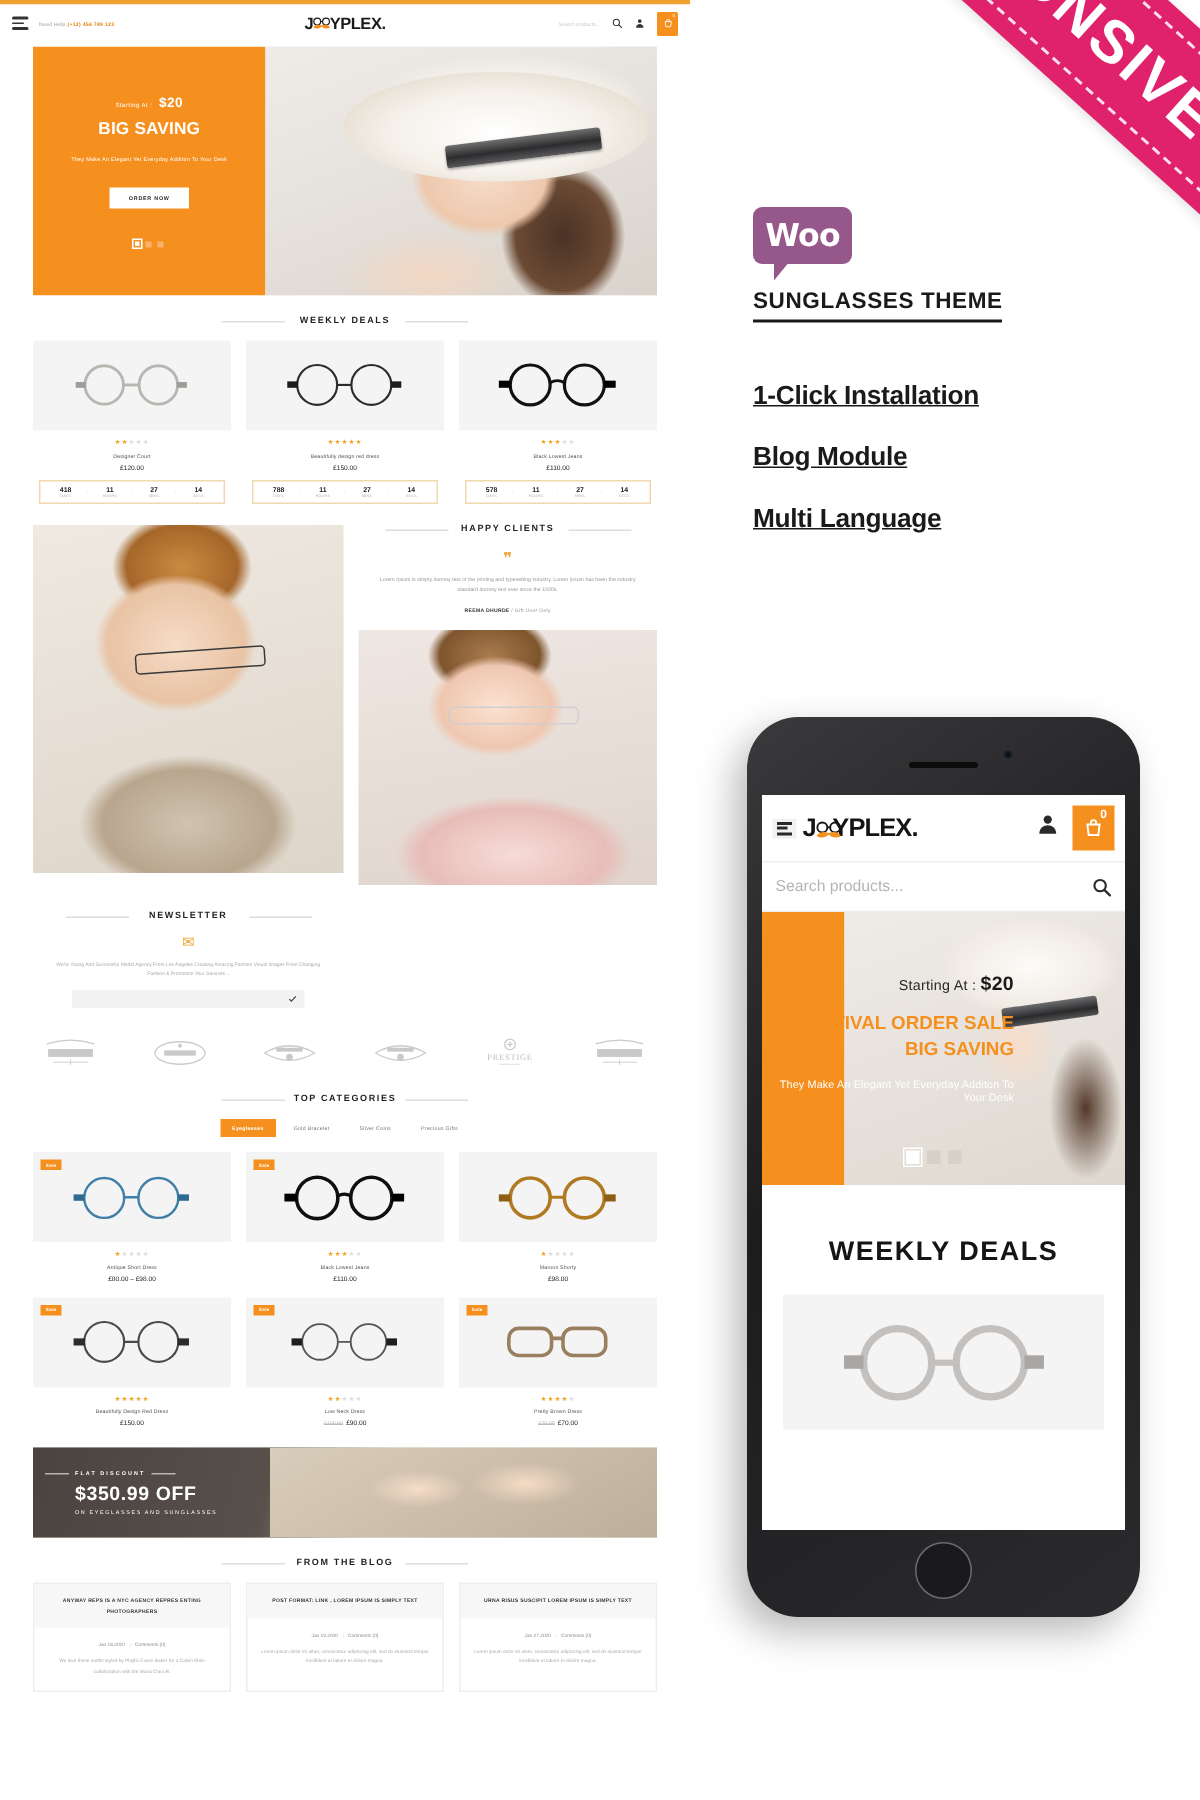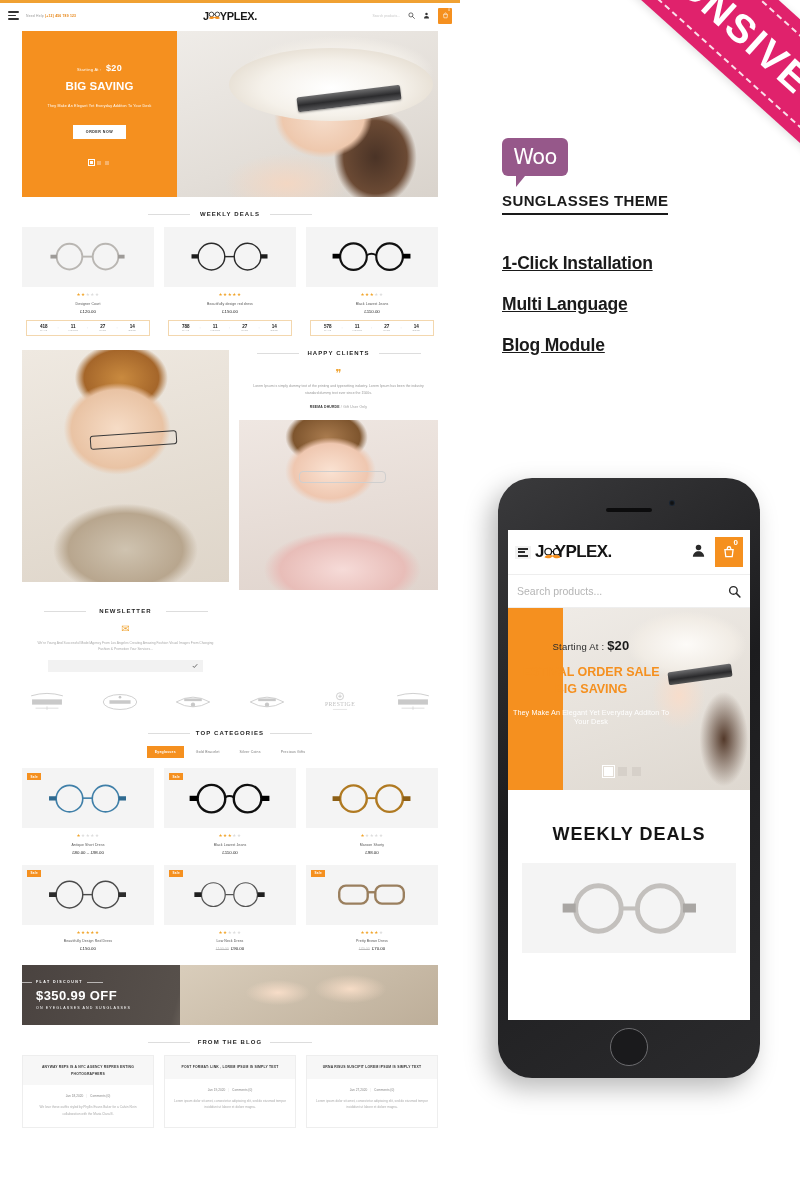--- a/index.html
+++ b/index.html
@@ -164,21 +164,21 @@
   
   .tabs { display: flex; justify-content: center; gap: 4px; margin: 8px 0 10px; }
   .tab { font-size: 3.5px; color: #777; padding: 4px 8px; letter-spacing: .2px; }
   .tab.active { background: #f5901f; color: #fff; font-weight: 700; }
 
   
   .promo { margin: 14px 22px 0; height: 60px; display: flex; overflow: hidden;
     background: linear-gradient(105deg, #4a4340 0%, #57504b 38%, rgba(87,80,75,0) 55%),
       linear-gradient(180deg,#cfc4b4 0%,#b9ac9a 100%); position: relative; }
   .promo-copy { width: 50%; color: #fff; display: flex; flex-direction: column;
-    justify-content: center; padding-left: 14px; position: relative; z-index: 2; }
+    justify-content: center; padding-left: 28px; position: relative; z-index: 2; }
   .promo-flat { font-size: 3.6px; letter-spacing: 1.4px; font-weight: 700; position: relative;
     display: inline-block; width: fit-content; }
   .promo-flat::before, .promo-flat::after { content: ""; position: absolute; top: 50%;
     width: 16px; height: 1px; background: rgba(255,255,255,.6); }
   .promo-flat::before { left: -20px; }
   .promo-flat::after { right: -20px; }
   .promo-big { font-size: 13px; font-weight: 800; letter-spacing: .4px; margin: 4px 0 3px; }
   .promo-small { font-size: 3.6px; letter-spacing: 1.1px; }
   .promo-photo { position: absolute; right: 0; top: 0; width: 62%; height: 100%;
     background:
@@ -208,21 +208,21 @@
     content: ""; position: absolute; left: 8px; right: 8px; height: 0;
     border-top: 2px dashed rgba(255,255,255,.85);
   }
   .ribbon::before { top: 11px; }
   .ribbon::after { bottom: 11px; }
   .ribbon span { color: #fff; font-size: 40px; font-weight: 700; letter-spacing: 2px; }
 
   .woo-logo { position: absolute; left: 42px; top: 138px; width: 66px; height: 44px; }
   .woo-bubble { width: 66px; height: 38px; background: #96588a; border-radius: 6px;
     display: flex; align-items: center; justify-content: center; }
-  .woo-bubble span { color: #fff; font-size: 21px; font-weight: 400; letter-spacing: -.5px;
+  .woo-bubble span { color: #fff; font-size: 21px; font-weight: 700; letter-spacing: -.5px;
     font-family: "DejaVu Sans", sans-serif; }
   .woo-tail { width: 0; height: 0; border-left: 9px solid #96588a;
     border-bottom: 11px solid transparent; margin-left: 14px; }
 
   .wp-theme { position: absolute; left: 42px; top: 192px; font-size: 15px;
     font-weight: 700; letter-spacing: .4px; color: #1a1a1a;
     border-bottom: 2px solid #1a1a1a; padding-bottom: 4px; }
 
   .features { position: absolute; left: 42px; top: 253px; width: 280px; }
   .feature { font-size: 17.5px; font-weight: 700; color: #1a1a1a; margin-bottom: 20px;
@@ -261,22 +261,22 @@
 
   .m-search { height: 34px; border-top: 1px solid #eee; border-bottom: 1px solid #eee;
     display: flex; align-items: center; padding: 0 9px; }
   .m-search span { font-size: 10.5px; color: #b5b5b5; }
   .m-search svg { margin-left: auto; width: 13px; height: 13px; fill: #2a2a2a; }
 
   .m-hero { height: 182px; display: flex; position: relative; }
   .m-hero-left { width: 55px; background: #f5901f; }
   .m-hero-right { flex: 1; position: relative; overflow: hidden;
     background: linear-gradient(180deg,#ebe7e2 0%,#ded8d1 100%); }
-  .m-hero-text { position: absolute; left: -2px; top: 30px; width: 170px; z-index: 3;
-    text-align: center; color: #f5901f; }
+  .m-hero-text { position: absolute; left: -2px; top: 40px; width: 170px; z-index: 3;
+    text-align: right; color: #f5901f; }
   .m-start { font-size: 9.5px; color: #2a2a2a; letter-spacing: .2px; }
   .m-start b { font-size: 13px; color: #1a1a1a; }
   .m-h1 { font-size: 12.5px; font-weight: 700; line-height: 1.35; margin-top: 11px; }
   .m-sub { font-size: 7.2px; color: #fff; margin-top: 10px; letter-spacing: .1px; }
   .m-dots { position: absolute; bottom: 14px; left: 96px; display: flex; gap: 5px; z-index: 4; }
   .m-dots span { width: 9px; height: 9px; background: #d6d0c9; display: block; }
   .m-dots span.on { background: #fff; outline: 1.5px solid #fff; outline-offset: 1.5px; }
   .m-photo { position: absolute; inset: 0;
     background:
       radial-gradient(ellipse 46% 26% at 66% 20%, #fdfbf8 0%, #f1ece5 55%, rgba(241,236,229,0) 70%),
@@ -702,22 +702,22 @@
     <div class="woo-bubble">
         <span>Woo</span>
       </div>
     <div class="woo-tail"></div>
   </div>
 
   <div class="wp-theme">SUNGLASSES THEME</div>
 
   <div class="features">
     <div class="feature">1-Click Installation</div>
+    <div class="feature">Blog Module</div>
     <div class="feature">Multi Language</div>
-    <div class="feature">Blog Module</div>
   </div>
 
   <div class="phone">
     <div class="phone-speaker"></div>
     <div class="phone-cam"></div>
     <div class="phone-home"></div>
 
     <div class="screen">
       <div class="m-header">
         <div class="m-burger">

